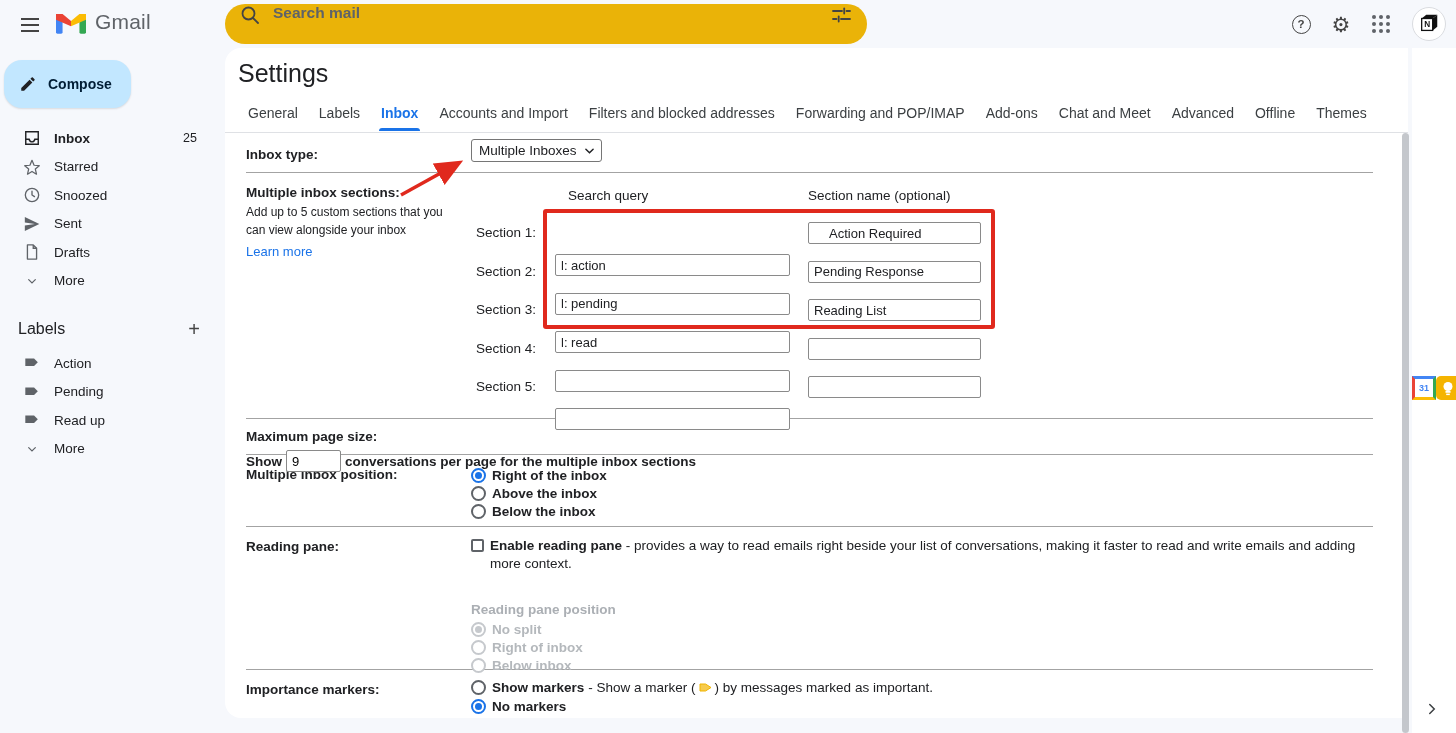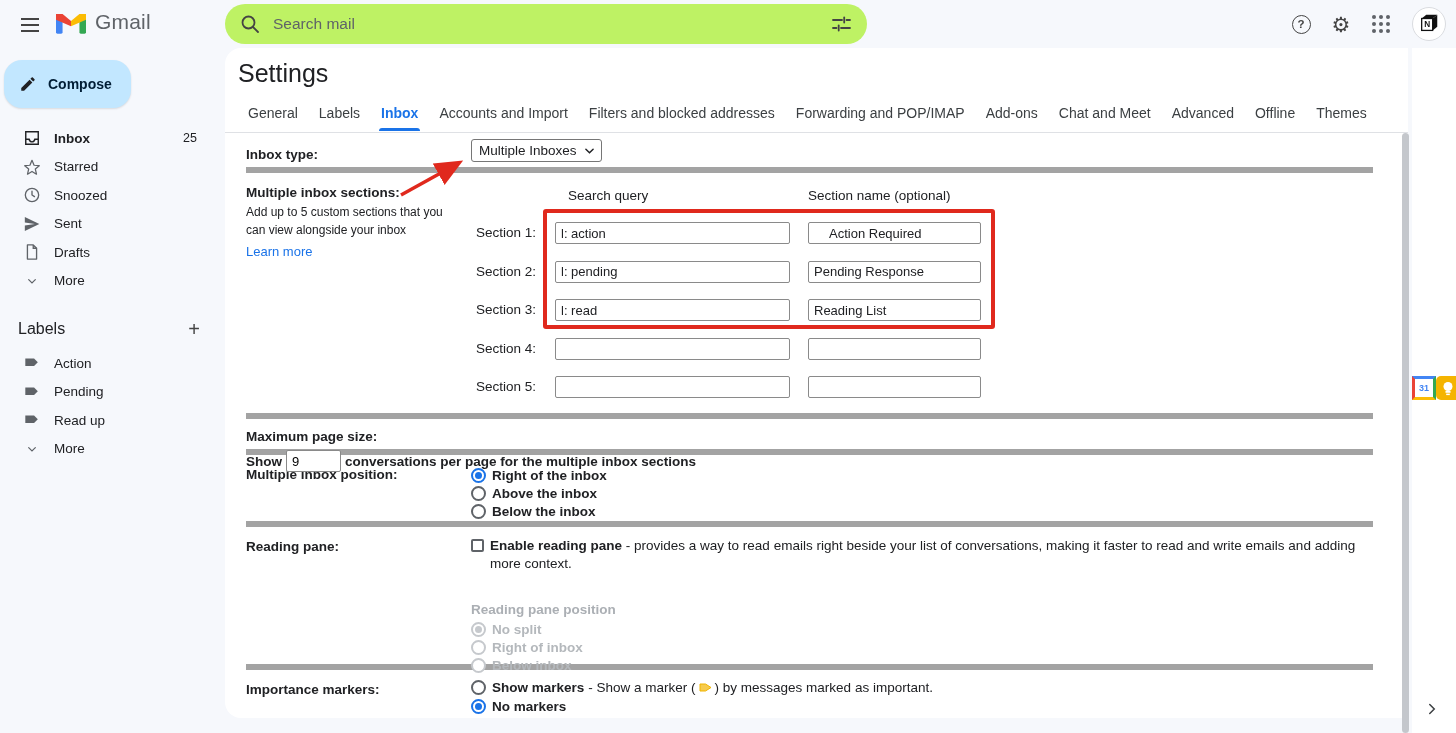--- a/index.html
+++ b/index.html
@@ -10,21 +10,21 @@
     font-family:"Liberation Sans", sans-serif;
     font-size:13.5px;
     color:#202124;
   }
   
   .topbar { position:absolute; left:0; top:0; width:1201px; height:48px; background:#f6f8fc; }
   .hamburger { position:absolute; left:14px; top:8px; width:34px; height:34px; display:flex; flex-direction:column; justify-content:center; gap:4px; cursor:pointer; }
   .hamburger i { display:block; width:18px; height:2px; background:#444; margin-left:7px; }
   .logo { position:absolute; left:56px; top:10px; display:flex; align-items:center; gap:9px; }
   .logo-text { font-size:21px; color:#5f6368; letter-spacing:.2px; }
-  .searchbar { position:absolute; left:225px; top:4px; width:642px; height:40px; border-radius:22px; background:#bef264; display:flex; align-items:center; padding:0 14px; }
+  .searchbar { position:absolute; left:225px; top:4px; width:642px; height:40px; border-radius:22px; background:#eab308; display:flex; padding:0 14px;font-weight:bold; }
   .search-placeholder { flex:1; margin-left:12px; font-size:15.5px; color:#5f6368; }
   .tb-icons { position:absolute; left:1281px; top:4px; display:flex; align-items:center; }
   .tb-btn { width:40px; height:40px; display:flex; align-items:center; justify-content:center; cursor:pointer; }
   .help-circle { width:19px; height:19px; border:1.8px solid #444; border-radius:50%; display:flex; align-items:center; justify-content:center; font-size:11.5px; font-weight:bold; color:#444; }
   .gear-glyph { font-size:21px; color:#444; line-height:1; }
   .grid-dots { width:18px; height:18px; display:grid; grid-template-columns:repeat(3,1fr); gap:3px; }
   .grid-dots i { width:4px; height:4px; border-radius:50%; background:#5f6368; }
   .avatar { position:absolute; left:1412px; top:7px; width:34px; height:34px; border-radius:50%; background:#fff; border:1px solid #dadce0; display:flex; align-items:center; justify-content:center; cursor:pointer; }
   
   .sidebar { position:absolute; left:0; top:48px; width:225px; height:685px; }
@@ -42,38 +42,38 @@
   .label-list { margin-top:10px; }
   
   .card { position:absolute; left:225px; top:48px; width:1183px; height:670px; background:#fff; border-radius:16px 0 0 16px; }
   .page-title { position:absolute; left:13px; top:11px; font-size:25px; color:#202124; }
   .tabs { position:absolute; left:21px; top:53px; display:flex; gap:17px; }
   .tab { position:relative; padding:4px 2px 10px; font-size:14px; color:#3c4043; cursor:pointer; white-space:nowrap; }
   .tab.active { color:#1a73e8; font-weight:bold; }
   .tab.active .tab-underline { position:absolute; left:0; right:0; bottom:0; height:3px; background:#1a73e8; border-radius:3px 3px 0 0; }
   .tabs-divider { position:absolute; left:0; top:84px; width:1183px; height:1px; background:#dfe1e5; }
   .rows { position:absolute; left:0; top:85px; width:1183px; }
-  .row { display:flex; margin:0 35px 0 21px; border-bottom:6px solid #a3a3a3; }
+  .row { display:flex; margin:0 35px 0 21px; border-bottom:1px solid #a3a3a3; }
   .row:last-child { border-bottom:none; }
   .row-label { width:225px; flex:none; padding-top:12px; font-weight:bold; }
   .row-content { flex:1; position:relative; }
   .bold { font-weight:bold; }
   
   .r1 { height:40px; }
   .r1 .row-label { padding-top:14px; }
   .select { position:absolute; left:0; top:6px; display:inline-flex; align-items:center; gap:8px; border:1px solid #767676; border-radius:3px; padding:3px 7px; background:#fff; cursor:pointer; font-size:13.5px; }
   
   .r2 { height:246px; }
   .sec-desc { margin-top:4px; font-size:12px; line-height:17.5px; width:208px; font-weight:normal; }
   .learn-more { margin-top:5px; font-size:13px; color:#1a73e8; font-weight:normal; cursor:pointer; }
   .col-head { position:absolute; top:15px; font-size:13.5px; }
   .ch1 { left:97px; } .ch2 { left:337px; }
   .sec-label { position:absolute; left:0; width:65px; text-align:right; font-size:13.5px; }
   .sec-input { position:absolute; height:22px; border:1px solid #8a8a8a; border-radius:2px; padding:2px 5px; font-size:13px; font-family:"Liberation Sans",sans-serif; color:#202124; background:#fff; }
-  .qi { left:84px; width:235px; } .ni { left:337px; width:173px; }
+  .qi { left:84px; width:235px;margin-top:32px; } .ni { left:337px; width:173px; }
   .red-box { position:absolute; left:72px; top:36px; width:452px; height:120px; border:4px solid #e0291d; border-radius:3px; pointer-events:none; }
   .red-arrow { position:absolute; left:170px; top:105px; pointer-events:none; }
   
   .r3 { height:36px;flex-direction:column; }
   .r3 .row-label { padding-top:10px; }
   .r3 .row-content { display:flex; align-items:center; padding-top:6px; gap:4px; }
   .mini-input { width:55px; height:22px; border:1px solid #8a8a8a; border-radius:2px; padding:2px 5px; font-size:13px; font-family:"Liberation Sans",sans-serif; }
   
   .opt { display:flex; align-items:center; height:18px; }
   .radio { width:15px; height:15px; border:2px solid #5f6368; border-radius:50%; position:relative; flex:none; cursor:pointer; background:#fff; }

